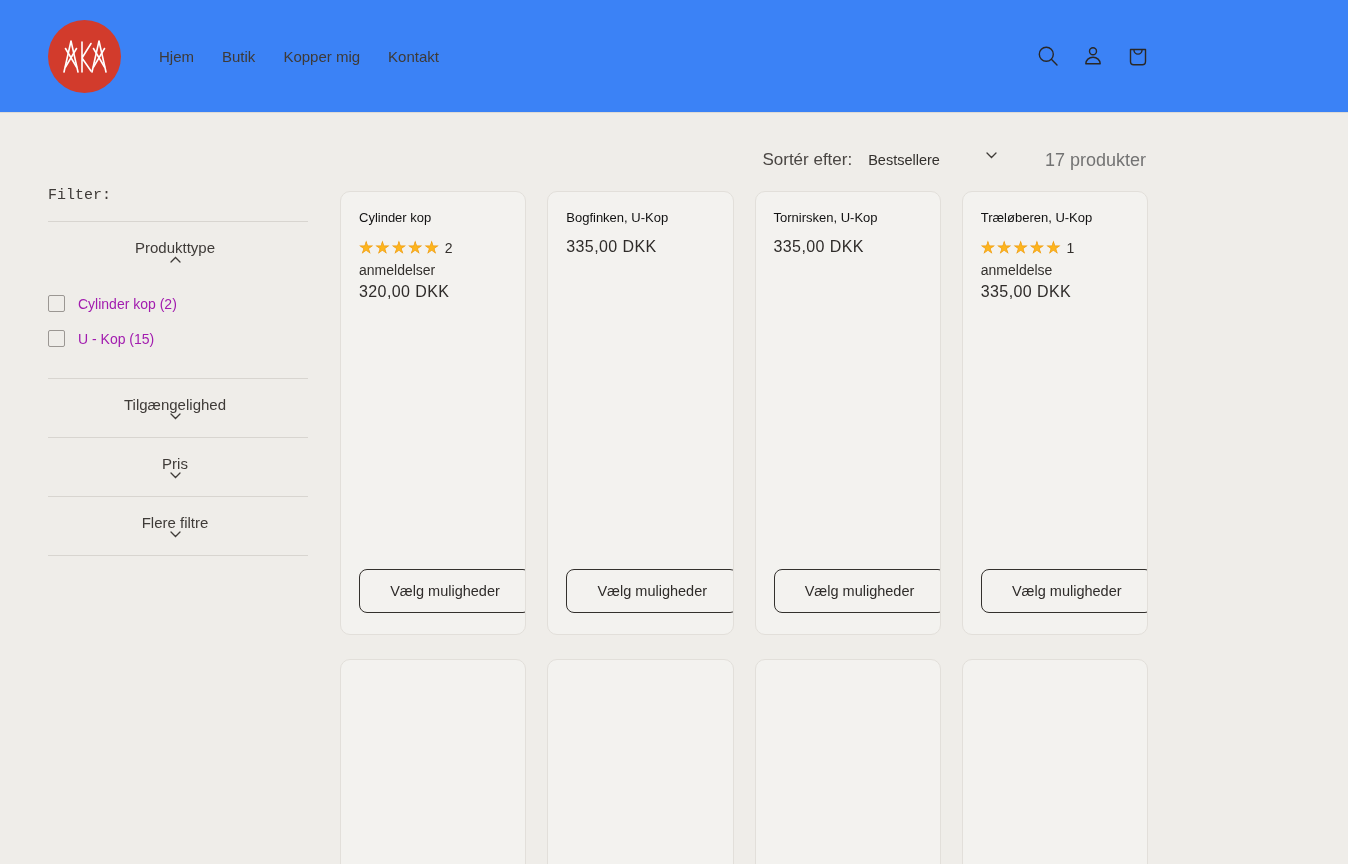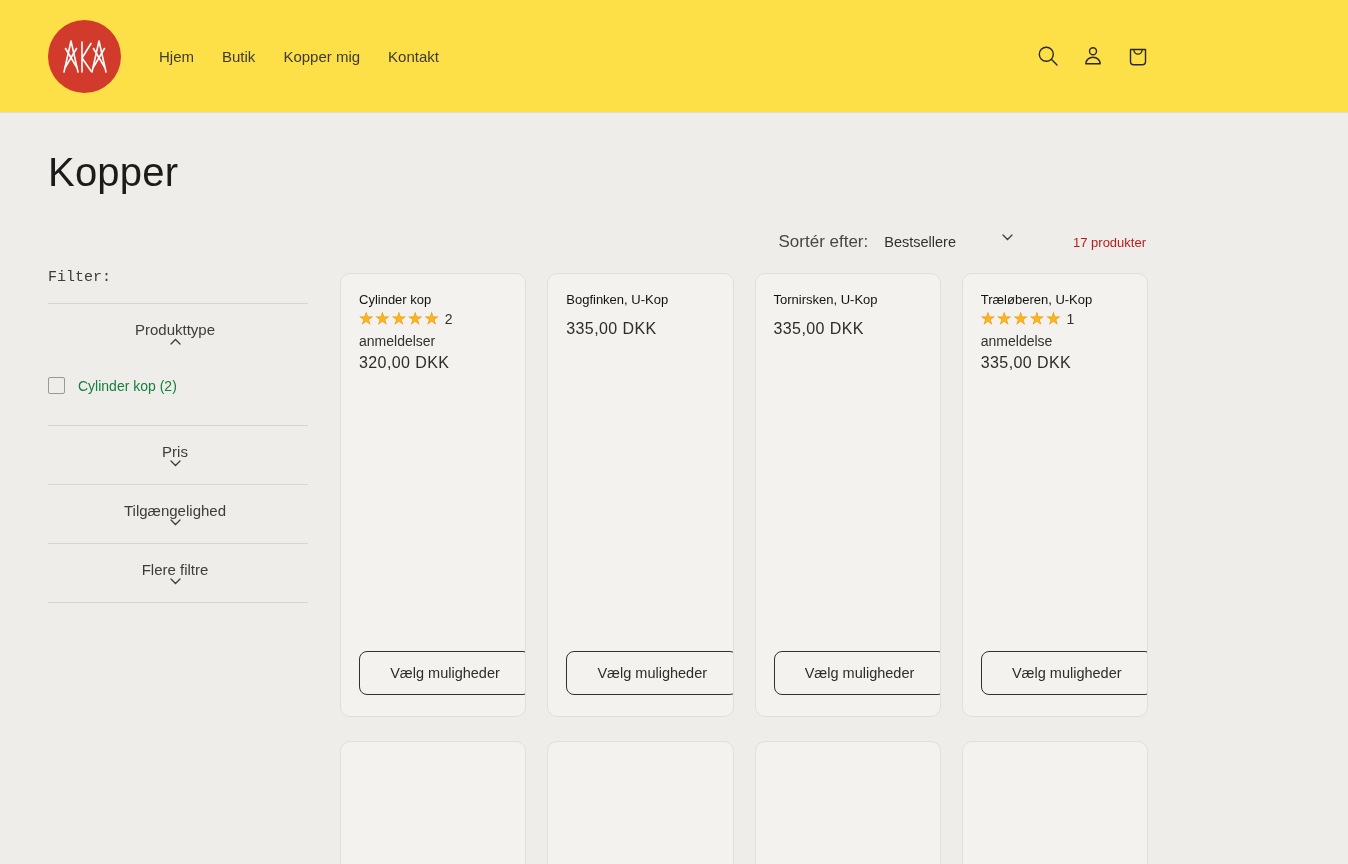--- a/index.html
+++ b/index.html
@@ -8,21 +8,21 @@
     font-family:"Liberation Sans", sans-serif;
     background:#efede9;
     color:#121212;
   }
   
   .header {
     height:113px;
     display:flex; align-items:center;
     padding:0 198px 0 48px;
     border-bottom:1px solid #dedbd6;
-    background:#fde047;
+    background:#3b82f6;
   }
   .logo { width:73px; height:73px; flex:0 0 auto; cursor:pointer; }
   .nav { display:flex; column-gap:24px; margin-left:36px; }
   .nav a {
     font-size:15px; color:#3e3a37; text-decoration:none; cursor:pointer;
     padding:4px 2px;
   }
   .header-icons { margin-left:auto; display:flex; column-gap:21px; align-items:center; }
   .hicon { width:24px; height:24px; cursor:pointer; display:block; }
 
@@ -40,34 +40,34 @@
     padding:17px 6px 17px 0; cursor:pointer; font-size:15px; color:#3f3b38;flex-direction:column;
   }
   .caret { width:11px; height:7px; }
   .caret.up { transform:rotate(180deg); }
   .facet-options { padding:6px 0 22px 0; }
   .facet-option { display:flex; align-items:center; column-gap:13px; padding:9px 0; cursor:pointer; }
   .checkbox {
     width:17px; height:17px; border:1px solid #9b9793; border-radius:2px;
     background:transparent; flex:0 0 auto;
   }
-  .facet-option span.lbl { font-size:14px; color:#15803d; }
+  .facet-option span.lbl { font-size:14px; color:#a21caf; }
 
   
   .products-col { flex:1 1 auto; margin-left:32px; padding-top:31px; }
   .toolbar {
     display:flex; align-items:center; justify-content:flex-end;
     column-gap:10px; margin-bottom:19px; padding-right:2px;
   }
   .sort-label { font-size:17px; color:#4a4643; }
   .sort-select {
     display:flex; align-items:flex-start; column-gap:46px;
     font-size:14.5px; color:#33302d; cursor:pointer; padding:4px 6px;
   }
-  .product-count { font-size:13px; color:#b91c1c; margin-left:44px; }
+  .product-count { font-size:18px; color:#737373; margin-left:32px; }
 
   .grid {
     display:grid; grid-template-columns:repeat(4, 1fr);
     column-gap:21px; row-gap:24px;
   }
   .card {
     background:#f3f2ef;
     border:1px solid #e2dfda;
     border-radius:10px;
     overflow:hidden;
@@ -80,21 +80,21 @@
   .img-2 { background:linear-gradient(180deg,#c1c2c8 0%,#c6c7cc 55%,#cfcfd3 63%,#d4d4d8 100%); }
   .img-3 { background:linear-gradient(180deg,#d1cfd2 0%,#d5d3d5 55%,#dcdadc 100%); }
   .img-4 { background:linear-gradient(180deg,#d2d4dd 0%,#d5d6de 55%,#dde0e6 63%,#e0e2e8 100%); }
   .img-5 { background:linear-gradient(180deg,#aba69f 0%,#b6b1a9 60%,#c2bdb5 100%); }
   .img-6 { background:linear-gradient(180deg,#c2c3c9 0%,#c8c9ce 100%); }
   .img-7 { background:linear-gradient(180deg,#c4c5cb 0%,#cacbd0 100%); }
   .img-8 { background:linear-gradient(180deg,#d3d2d0 0%,#dcdbd9 100%); }
 
   .card-info { flex:1 1 auto; display:flex; flex-direction:column; padding:18px 18px 21px 18px; }
   .p-title { font-size:13px; color:#121212; cursor:pointer; }
-  .rating { font-size:14px; color:#33302d; line-height:1.5; width:158px; }
+  .rating { margin-top:11px; font-size:14px; color:#33302d; line-height:1.5; width:158px; }
   .stars { color:#fdb51d; font-size:16px; letter-spacing:2px; margin-right:4px; -webkit-text-stroke:0.6px #ef9c10; }
   .price { margin-top:2px; font-size:16px; color:#2f2c2a; letter-spacing:0.4px; }
   .choose-btn {
     margin-top:auto; align-self:center;
     width:172px; height:44px;
     background:transparent;
     border:1px solid #33302d; border-radius:8px;
     font-family:"Liberation Sans", sans-serif;
     font-size:14.5px; color:#2f2c2a; cursor:pointer;
   }
@@ -131,54 +131,57 @@
       <path d="M4.8,19.8 a7.2,6.6 0 0 1 14.4,0 Z" fill="none" stroke="#2a2725" stroke-width="1.4" stroke-linejoin="round"></path>
     </svg>
     <svg class="hicon" viewBox="0 0 24 24">
       <path d="M4.5,5.5 h15 v12 a3.2,3.2 0 0 1 -3.2,3.2 h-8.6 a3.2,3.2 0 0 1 -3.2,-3.2 Z" fill="none" stroke="#2a2725" stroke-width="1.4" stroke-linejoin="round"></path>
       <path d="M7.9,5.5 a4.1,4.6 0 0 0 8.2,0" fill="none" stroke="#2a2725" stroke-width="1.4"></path>
     </svg>
   </div>
 </header>
 
 <main class="main">
-  <h1 class="page-title">Kopper</h1>
 
   <div class="catalog">
 
     <aside class="sidebar">
       <div class="filter-heading">Filter:</div>
 
       <div class="facet-group">
         <div class="facet-head">
           <span>Produkttype</span>
           <svg class="caret up" viewBox="0 0 11 7">
             <path d="M1,1 L5.5,5.5 L10,1" fill="none" stroke="#3f3b38" stroke-width="1.3" stroke-linecap="round"></path>
           </svg>
         </div>
         <div class="facet-options">
           <label class="facet-option">
             <span class="checkbox"></span>
             <span class="lbl">Cylinder kop (2)</span>
           </label>
+          <label class="facet-option">
+            <span class="checkbox"></span>
+            <span class="lbl">U - Kop (15)</span>
+          </label>
+        </div>
+      </div>
+
+      <div class="facet-group">
+        <div class="facet-head">
+          <span>Tilgængelighed</span>
+          <svg class="caret" viewBox="0 0 11 7">
+            <path d="M1,1 L5.5,5.5 L10,1" fill="none" stroke="#3f3b38" stroke-width="1.3" stroke-linecap="round"></path>
+          </svg>
         </div>
       </div>
 
       <div class="facet-group">
         <div class="facet-head">
           <span>Pris</span>
-          <svg class="caret" viewBox="0 0 11 7">
-            <path d="M1,1 L5.5,5.5 L10,1" fill="none" stroke="#3f3b38" stroke-width="1.3" stroke-linecap="round"></path>
-          </svg>
-        </div>
-      </div>
-
-      <div class="facet-group">
-        <div class="facet-head">
-          <span>Tilgængelighed</span>
           <svg class="caret" viewBox="0 0 11 7">
             <path d="M1,1 L5.5,5.5 L10,1" fill="none" stroke="#3f3b38" stroke-width="1.3" stroke-linecap="round"></path>
           </svg>
         </div>
       </div>
 
       <div class="facet-group">
         <div class="facet-head">
           <span>Flere filtre</span>
           <svg class="caret" viewBox="0 0 11 7">

